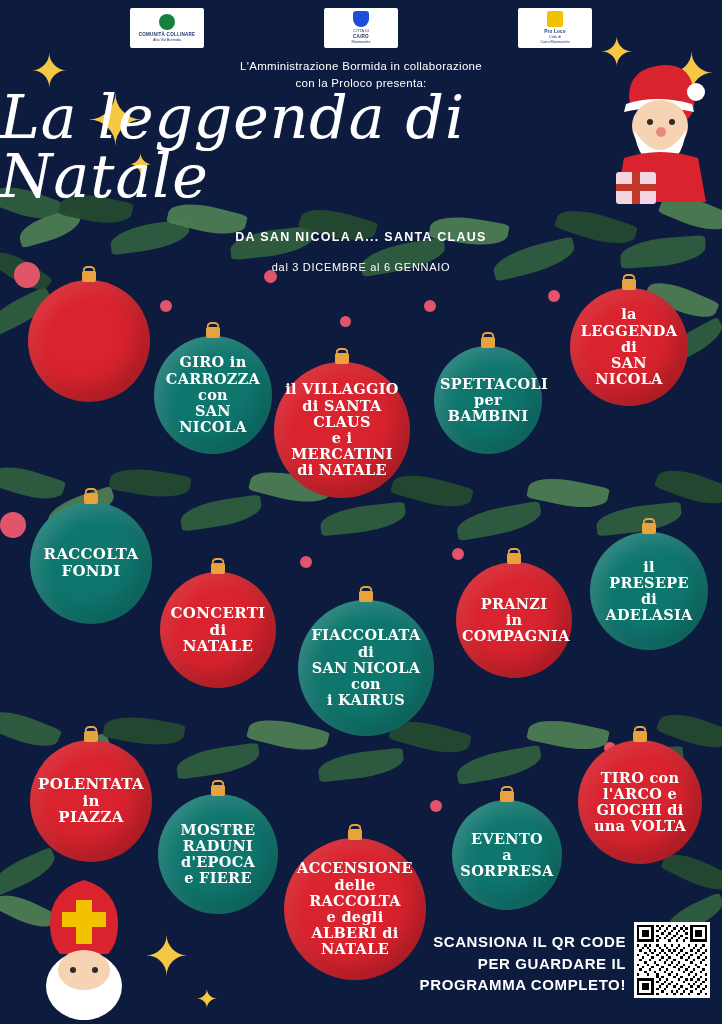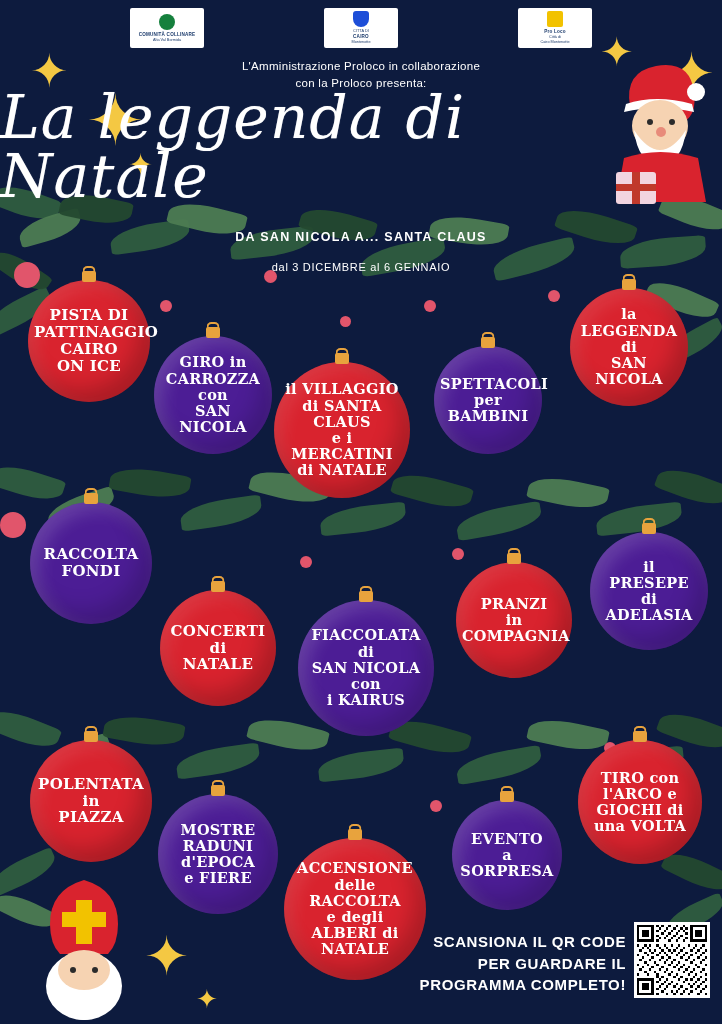--- a/index.html
+++ b/index.html
@@ -141,21 +141,21 @@
     justify-content: center;
     text-align: center;
     box-sizing: border-box;
     font-family: "DejaVu Serif", serif;
     font-weight: bold;
     line-height: 1.12;
     letter-spacing: .3px;
     padding: 6px;
   }
   .bauble.red  { background: #d9232e; color: #ffffff; box-shadow: inset -10px -12px 22px rgba(0,0,0,.22), inset 8px 8px 18px rgba(255,255,255,.10); }
-  .bauble.gold { background: #4c1d95; color: #ffffff; box-shadow: inset -10px -12px 22px rgba(0,0,0,.18), inset 8px 8px 18px rgba(255,255,255,.16); }
+  .bauble.gold { background: #0f766e; color: #ffffff; box-shadow: inset -10px -12px 22px rgba(0,0,0,.18), inset 8px 8px 18px rgba(255,255,255,.16); }
   .cap {
     position: absolute;
     top: -9px;
     left: 50%;
     transform: translateX(-50%);
     width: 14px;
     height: 11px;
     background: #e8a33d;
     border-radius: 2px;
   }
@@ -289,21 +289,21 @@
     </div>
     <div class="logo-box">
       <div class="logo-mark castle"></div>
       <div class="logo-name">Pro Loco</div>
       <div class="logo-sub">Città di</div>
       <div class="logo-sub">Cairo Montenotte</div>
     </div>
   </div>
 
   <div class="pretitle">
-    <div>L'Amministrazione Proloco in collaborazione</div>
+    <div>L'Amministrazione Bormida in collaborazione</div>
     <div>con la Proloco presenta:</div>
   </div>
 
   <div class="title">
     <span>La leggenda di</span>
     <span class="l2">Natale</span>
   </div>
 
   <div class="subtitle">DA SAN NICOLA A... SANTA CLAUS</div>
 
@@ -334,26 +334,20 @@
     <ellipse cx="70" cy="96" rx="26" ry="20" fill="#f6d3b2"></ellipse>
     <circle cx="59" cy="96" r="3" fill="#2b2b2b"></circle>
     <circle cx="81" cy="96" r="3" fill="#2b2b2b"></circle>
     <path d="M44 104 q26 46 52 0 q-2 42 -26 42 q-24 0 -26 -42 z" fill="#ffffff"></path>
   </svg>
 
   <div>
 
     <div class="bauble red" style="left:28px; top:280px; width:122px; height:122px; font-size:15px;">
       <span class="cap"></span>
-      <span class="txt">
-        <span>PISTA DI</span><br>
-        <span>PATTINAGGIO</span><br>
-        <span>CAIRO</span><br>
-        <span>ON ICE</span>
-      </span>
     </div>
 
     <div class="bauble gold" style="left:154px; top:336px; width:118px; height:118px; font-size:14.5px;">
       <span class="cap"></span>
       <span class="txt">
         <span>GIRO in</span><br>
         <span>CARROZZA</span><br>
         <span>con</span><br>
         <span>SAN</span><br>
         <span>NICOLA</span>
@@ -392,21 +386,21 @@
     </div>
 
     <div class="bauble gold" style="left:30px; top:502px; width:122px; height:122px; font-size:15px;">
       <span class="cap"></span>
       <span class="txt">
         <span>RACCOLTA</span><br>
         <span>FONDI</span>
       </span>
     </div>
 
-    <div class="bauble red" style="left:160px; top:590px; width:116px; height:116px; font-size:15px;">
+    <div class="bauble red" style="left:160px; top:572px; width:116px; height:116px; font-size:15px;">
       <span class="cap"></span>
       <span class="txt">
         <span>CONCERTI</span><br>
         <span>di</span><br>
         <span>NATALE</span>
       </span>
     </div>
 
     <div class="bauble gold" style="left:298px; top:600px; width:136px; height:136px; font-size:14.5px;">
       <span class="cap"></span>

